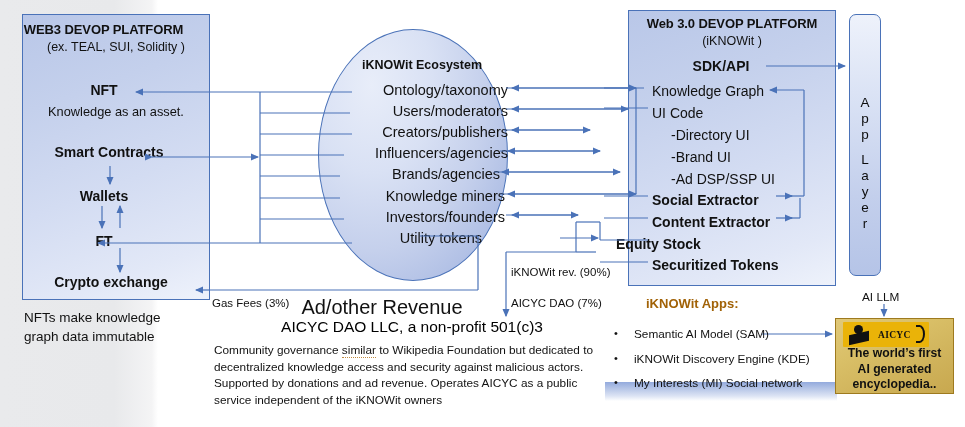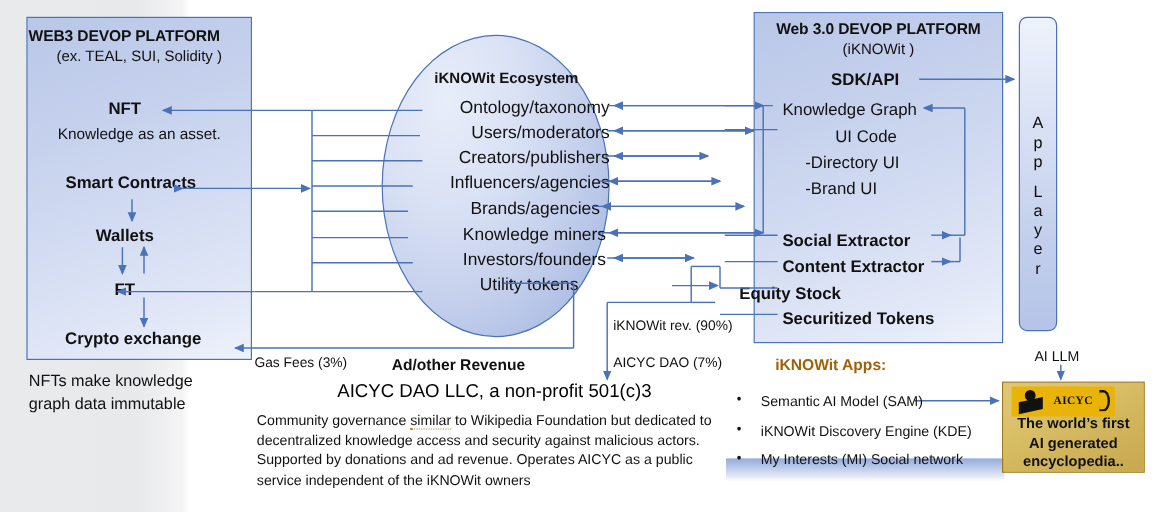--- a/index.html
+++ b/index.html
@@ -66,21 +66,21 @@
     font-size: 14.5px; color: #111; white-space: nowrap;
     text-align: right; width: 190px;
   }
 
   
   #wires { left: 0; top: 0; width: 965px; height: 427px; pointer-events: none; }
 
   
   #rev-title {
     left: 272px; top: 296px; width: 220px; text-align: center;
-    font-size: 13px; font-weight: bold; color: #111;
+    font-size: 20px; font-weight: normal; color: #111;
   }
   #gas-fees { left: 212px; top: 297px; font-size: 11.5px; color: #111; }
   #dao-share { left: 511px; top: 297px; font-size: 11.5px; color: #111; }
   #iknow-rev { left: 511px; top: 266px; font-size: 11.5px; color: #111; }
 
   #dao-name {
     left: 212px; top: 318px; width: 400px; text-align: center;
     font-size: 15.5px; color: #000000;
   }
   #dao-body {
@@ -181,23 +181,24 @@
   <div class="abs eco-item" style="left:315px;top:209px;">Investors/founders</div>
   <div class="abs eco-item" style="left:292px;top:230px;">Utility tokens</div>
 
   <div class="abs panel" id="right-panel"></div>
 
   <div class="abs ptitle" style="left:628px;top:16px;width:208px;">Web 3.0 DEVOP PLATFORM</div>
   <div class="abs psub" style="left:628px;top:34px;width:208px;">(iKNOWit )</div>
 
   <div class="abs pline b" style="left:628px;top:58px;width:186px;text-align:center;">SDK/API</div>
   <div class="abs pline" style="left:652px;top:83px;">Knowledge Graph</div>
-  <div class="abs pline" style="left:652px;top:105px;margin-left:44px;">UI Code</div>
+  <div class="abs pline" style="left:652px;top:105px;">UI Code</div>
   <div class="abs pline" style="left:671px;top:127px;">-Directory UI</div>
   <div class="abs pline" style="left:671px;top:149px;">-Brand UI</div>
+  <div class="abs pline" style="left:671px;top:171px;">-Ad DSP/SSP UI</div>
   <div class="abs pline b" style="left:652px;top:192px;">Social Extractor</div>
   <div class="abs pline b" style="left:652px;top:214px;">Content Extractor</div>
   <div class="abs pline b" style="left:616px;top:236px;">Equity Stock</div>
   <div class="abs pline b" style="left:652px;top:257px;">Securitized Tokens</div>
 
   <div class="abs" id="app-layer">
     <span class="ch">A</span>
     <span class="ch">p</span>
     <span class="ch">p</span>
     <span class="gap"></span>

